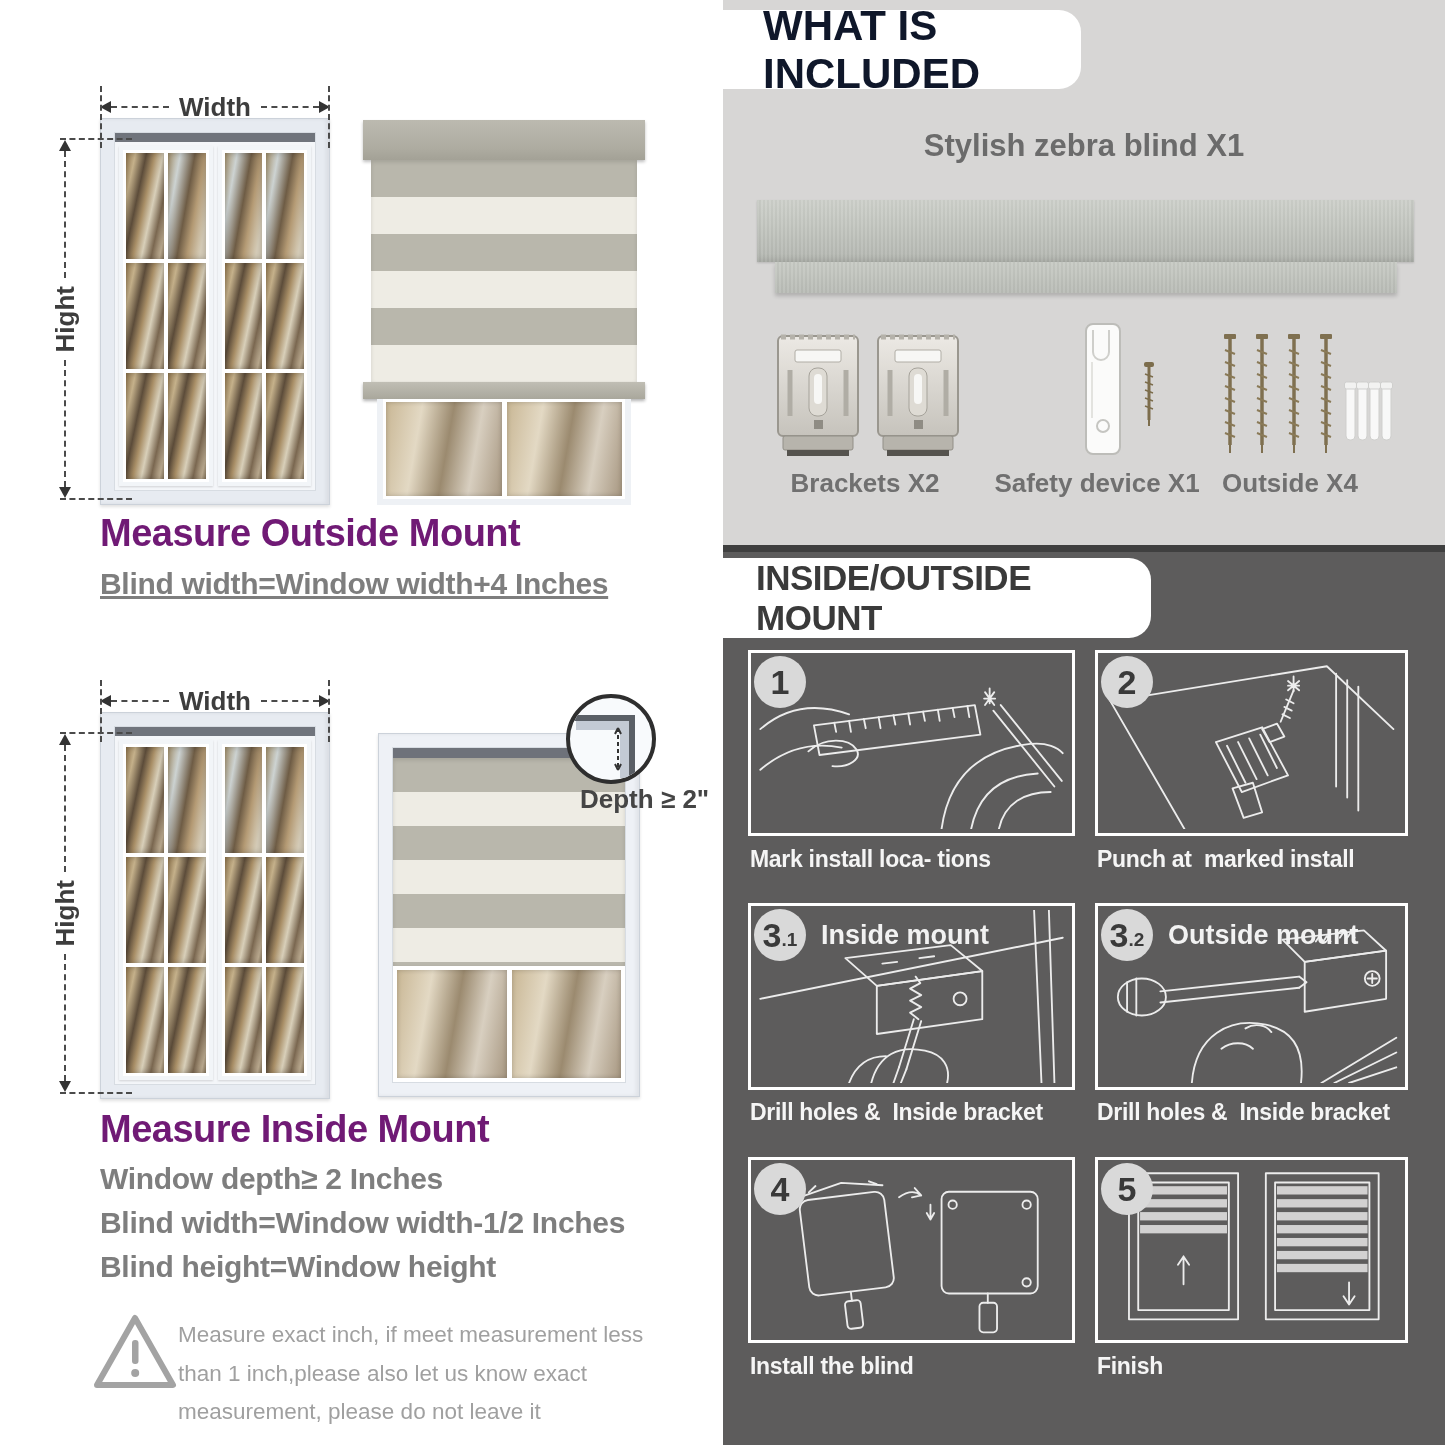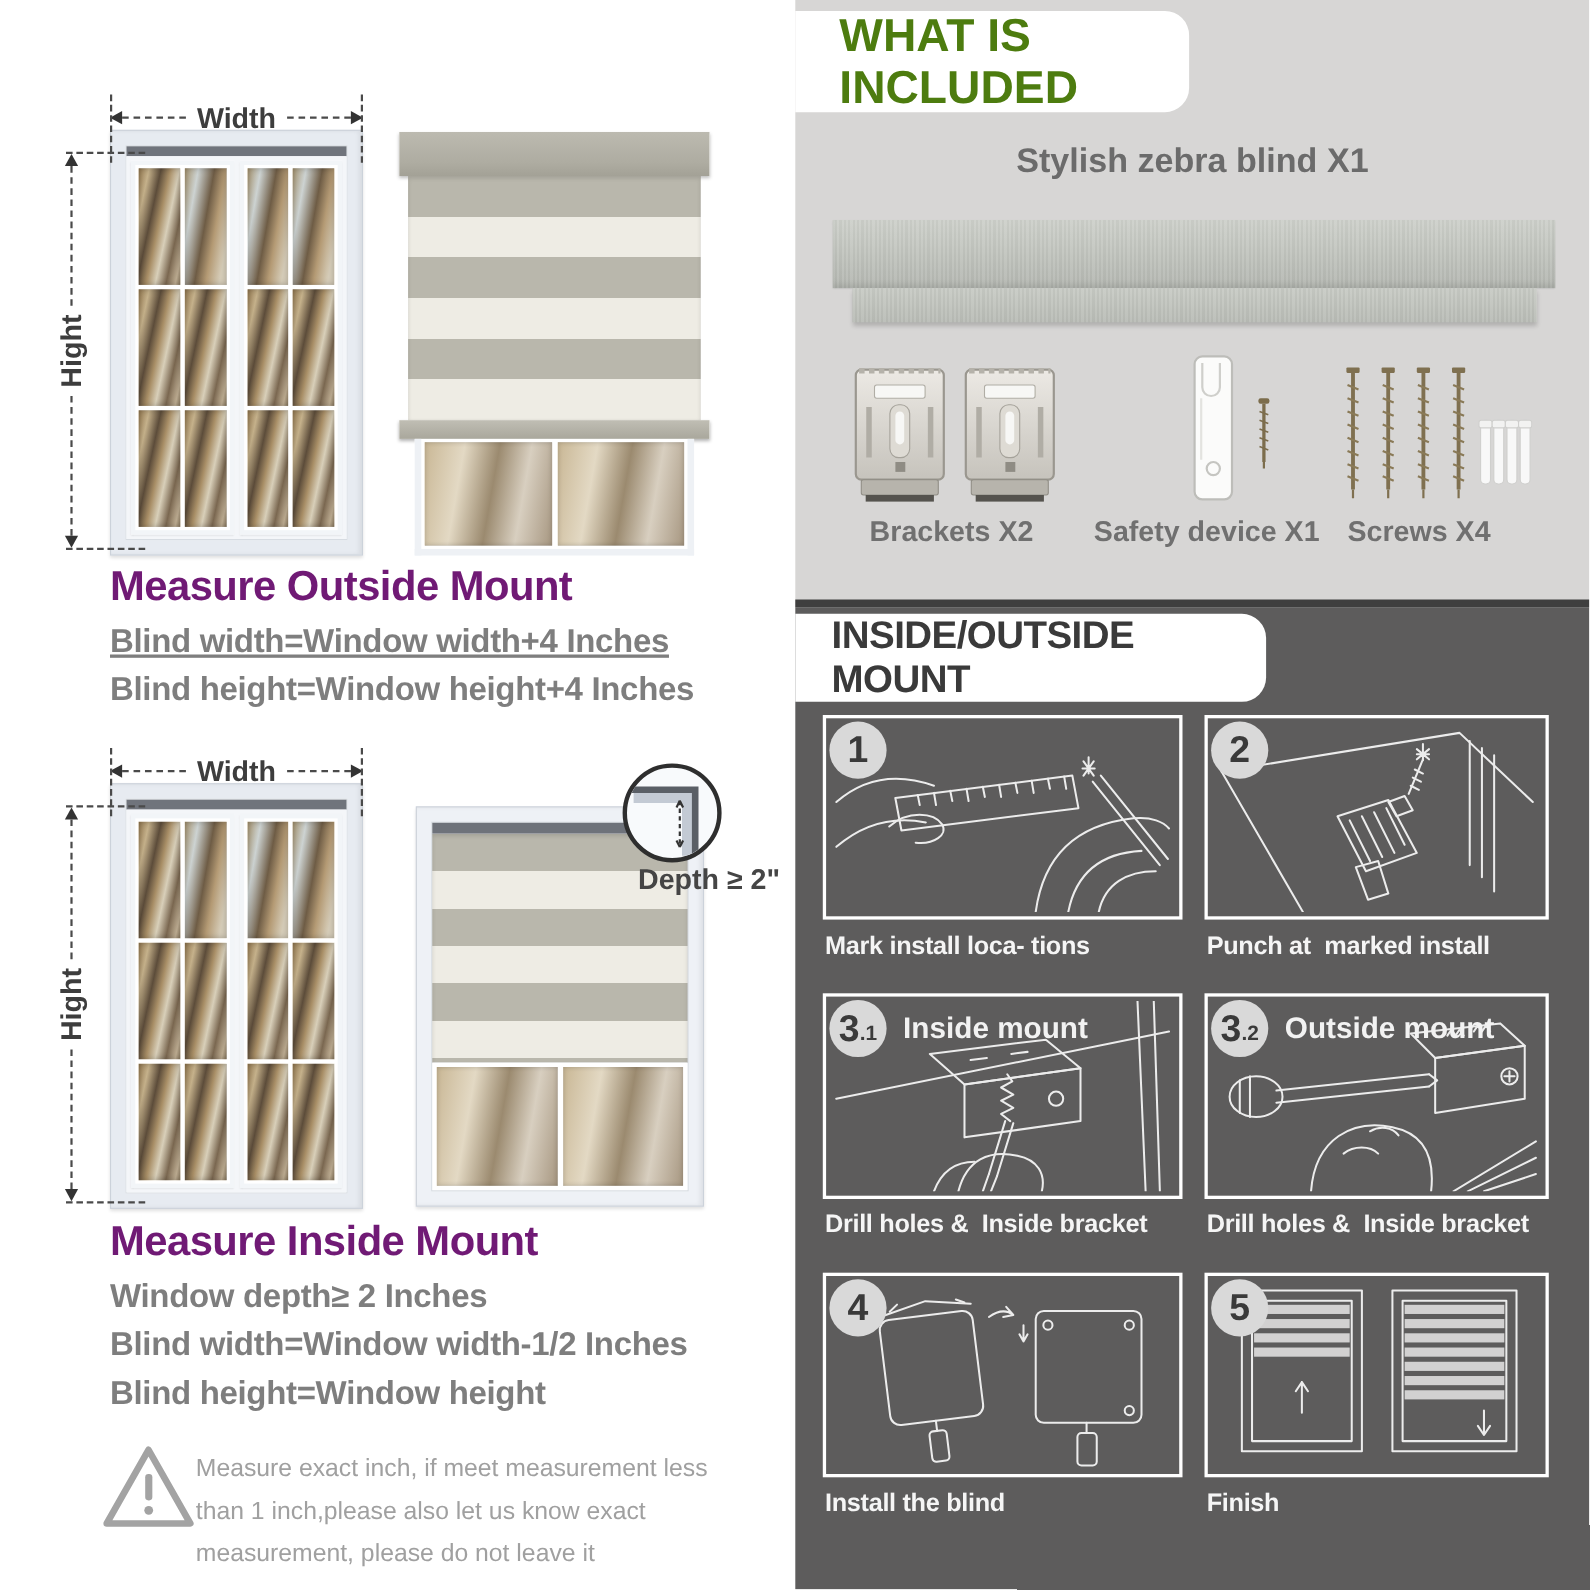--- a/index.html
+++ b/index.html
@@ -2,21 +2,21 @@
 <html><head>
 <meta charset="utf-8">
 <style>
   * { margin:0; padding:0; box-sizing:border-box; }
   body { font-family:"Liberation Sans", sans-serif; background:#fff; }
   #page { position:relative; width:1445px; height:1445px; background:#fff; overflow:hidden; }
 
   
   .banner { position:absolute; display:flex; align-items:center; font-weight:700; }
   .banner-gray { left:0; top:10px; width:497px; height:76px; background:#b9b9b9; border-radius:0 22px 22px 0; color:#fff; font-size:43px; padding-left:34px; letter-spacing:.5px; }
-  .banner-white-light { left:0; top:10px; width:358px; height:92px; background:#fff; border-radius:0 22px 22px 0; color:#4d7c0f; font-size:42px; padding-left:40px; }
+  .banner-white-light { left:0; top:10px; width:358px; height:79px; background:#fff; border-radius:0 22px 22px 0; color:#0f172a; font-size:42px; padding-left:40px; }
   .banner-white-dark { left:0; top:6px; width:428px; height:80px; background:#fff; border-radius:0 22px 22px 0; color:#3a3a3a; font-size:35px; padding-left:33px; letter-spacing:-.5px; }
 
   
   .h-measure { position:absolute; font-weight:700; font-size:38px; color:#701a75; letter-spacing:-.5px; }
   .formula { position:absolute; font-weight:700; font-size:30px; color:#7e7e7e; letter-spacing:-.3px; }
 
   
   .winbox { position:absolute; background:#e7ebf1; border:1px solid #ccd2da; padding:13px; box-shadow: inset -3px 0 4px rgba(0,0,0,.06), 0 2px 3px rgba(0,0,0,.12); }
   .sash { width:100%; height:100%; background:#fbfcfd; border:1px solid #d7dce2; display:flex; flex-direction:column; }
   .headstrip { height:9px; background:#70747c; }
@@ -144,21 +144,20 @@
     <div class="zb-fabric"></div>
     <div class="zb-rail"></div>
     <div class="zb-window">
       <div class="pane2"></div>
       <div class="pane2"></div>
     </div>
   </div>
 
   <div class="h-measure" style="left:100px;top:512px;">Measure Outside Mount</div>
   <div class="formula" style="left:100px;top:567px;text-decoration:underline;">Blind width=Window width+4 Inches</div>
-  <div class="formula" style="left:100px;top:610px;">Blind height=Window height+4 Inches</div>
 
   <div class="winbox" style="left:100px;top:712px;width:230px;height:387px;">
     <div class="sash">
       <div class="headstrip"></div>
       <div class="doors">
         <div class="door">
           <div class="pane"></div>
             <div class="pane sky"></div>
           <div class="pane"></div>
             <div class="pane"></div>
@@ -314,21 +313,21 @@
           <rect x="138.5" y="52" width="12" height="7" rx="2" fill="#f2f2f1" stroke="#cfcfcd"></rect>
         <rect x="152" y="52" width="9" height="58" rx="4" fill="#f8f8f8" stroke="#cfcfcd"></rect>
           <rect x="150.5" y="52" width="12" height="7" rx="2" fill="#f2f2f1" stroke="#cfcfcd"></rect>
         <rect x="164" y="52" width="9" height="58" rx="4" fill="#f8f8f8" stroke="#cfcfcd"></rect>
           <rect x="162.5" y="52" width="12" height="7" rx="2" fill="#f2f2f1" stroke="#cfcfcd"></rect>
       </g>
     </svg>
 
     <div class="hw-label" style="left:142px;">Brackets X2</div>
     <div class="hw-label" style="left:374px;">Safety device X1</div>
-    <div class="hw-label" style="left:567px;">Screws X4</div>
+    <div class="hw-label" style="left:567px;">Outside X4</div>
   </div>
 
   <div id="mount-section">
     <div class="banner banner-white-dark">
       <span>INSIDE/OUTSIDE MOUNT</span>
     </div>
 
     <div class="panel" style="left:25px;top:98px;width:327px;height:186px;">
       <svg class="stepsvg" viewBox="0 0 327 186">
         <path d="M0,78 C30,52 62,50 96,62"></path>

